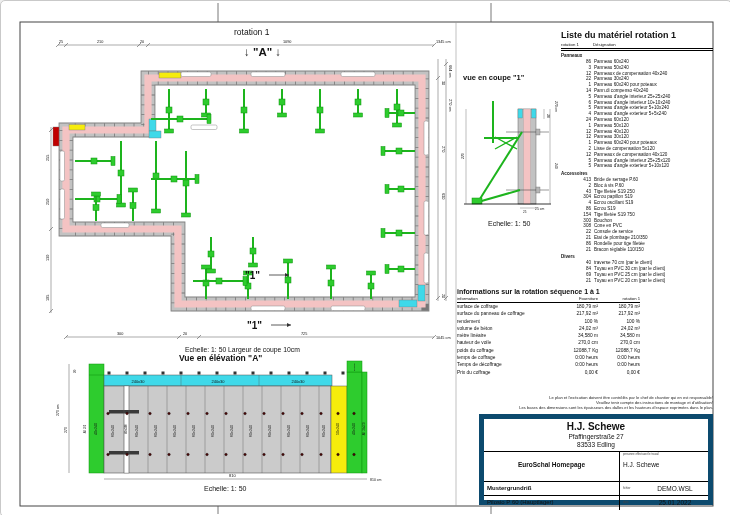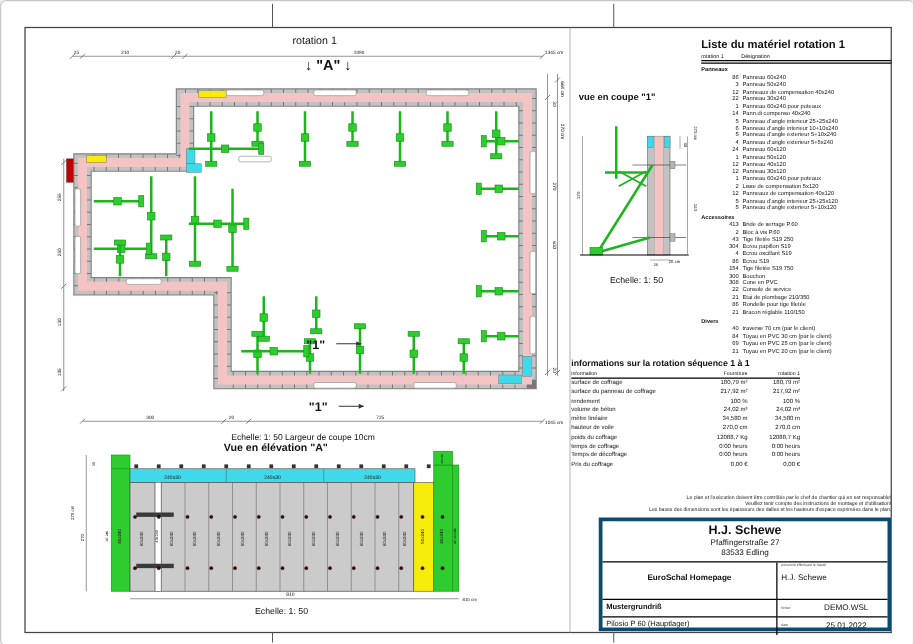--- a/index.html
+++ b/index.html
@@ -22,21 +22,21 @@
   .it-title{font-size:7px;font-weight:bold;line-height:9px;}
   .it-head{display:flex;border-bottom:.5px solid #000;font-size:4.2px;line-height:6px;}
   .it-row{display:flex;}
   .it-label{flex:1;}
   .it-v1,.it-v2{width:42px;text-align:right;}
   .it-head .it-v1,.it-head .it-v2{width:42px;text-align:right;}
   
   .notes{position:absolute;left:430px;top:394px;width:282px;text-align:right;
          font-size:4.1px;line-height:5px;color:#222;}
   
-  .tblock{position:absolute;left:478px;top:413px;width:234px;height:91px;border:3px solid #0c4a6e;
+  .tblock{position:absolute;left:478px;top:413px;width:234px;height:91px;border:5px solid #0c4a6e;
           background:#fff;box-sizing:border-box;}
   .tb-company{height:33px;border-bottom:1px solid #000;text-align:center;box-sizing:border-box;padding-top:2px;}
   .tb-name{font-size:10px;font-weight:bold;line-height:12px;}
   .tb-addr{font-size:6.5px;line-height:7.5px;}
   .tb-grid{display:grid;grid-template-columns:1fr 88px;}
   .tb-cell{border-bottom:1px solid #000;border-right:1px solid #000;box-sizing:border-box;
            padding:1px 3px;position:relative;}
   .tb-cell.last-col{border-right:none;}
   .tb-row2{height:30px;}
   .tb-row34{height:14px;}

